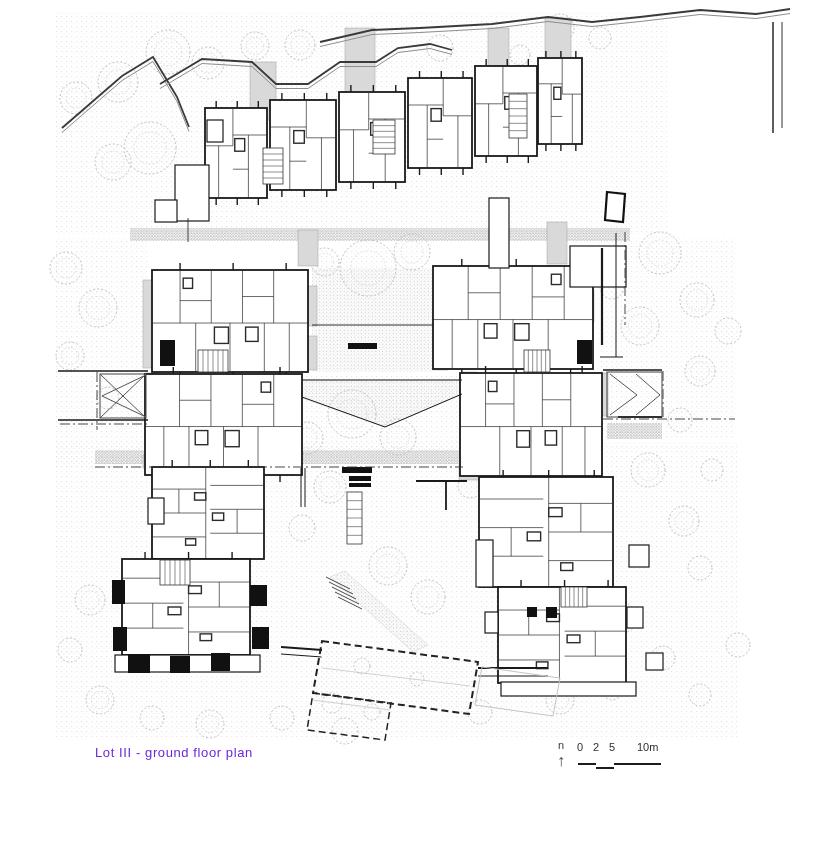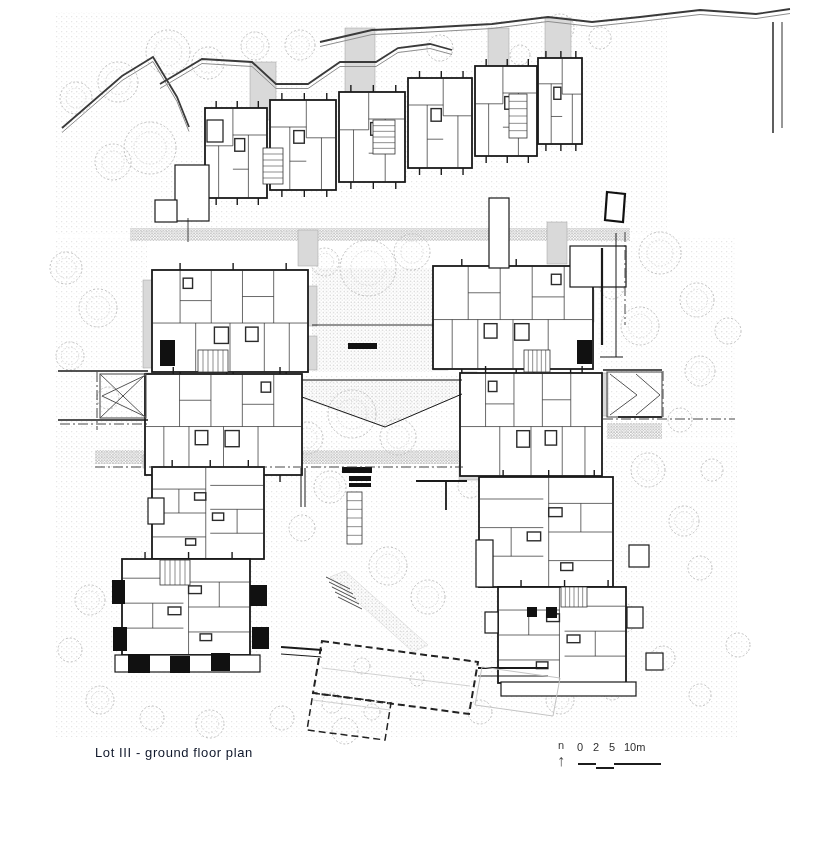--- a/index.html
+++ b/index.html
@@ -1,20 +1,20 @@
 <!DOCTYPE html>
 <html><head>
 <meta charset="utf-8">
 <style>
   html,body{margin:0;padding:0;background:#ffffff;}
   .page{position:relative;width:832px;height:861px;background:#fff;overflow:hidden;
         font-family:"Liberation Sans",sans-serif;}
   #plan-svg{position:absolute;left:0;top:0;}
   .caption{position:absolute;left:95px;top:745px;font-size:13px;letter-spacing:.6px;
-           color:#0f172a;font-weight:400;}
+           color:#6d28d9;font-weight:400;}
   .north{position:absolute;left:550px;top:740px;width:22px;text-align:center;
          color:#3c3c3c;font-size:11px;line-height:11px;}
   .north .arrow{display:block;font-size:16px;line-height:16px;margin-top:2px;color:#4a4a4a;
                 font-weight:300;}
   .scale-num{position:absolute;top:741px;font-size:11px;color:#2e2e2e;}
   .scale-seg{position:absolute;height:2px;background:#1c1c1c;}
 </style>
 </head>
 <body>
 
@@ -596,17 +596,17 @@
   <div class="caption">Lot III - ground floor plan</div>
 
   <div class="north">
     <span>n</span>
     <span class="arrow">↑</span>
   </div>
 
   <span class="scale-num" style="left:577px">0</span>
   <span class="scale-num" style="left:593px">2</span>
   <span class="scale-num" style="left:609px">5</span>
-  <span class="scale-num" style="left:624px">10m</span>
+  <span class="scale-num" style="left:637px">10m</span>
   <div class="scale-seg" style="left:578px;top:763px;width:18px"></div>
   <div class="scale-seg" style="left:596px;top:767px;width:18px"></div>
   <div class="scale-seg" style="left:614px;top:763px;width:47px"></div>
 </div>
 
 </body></html>

